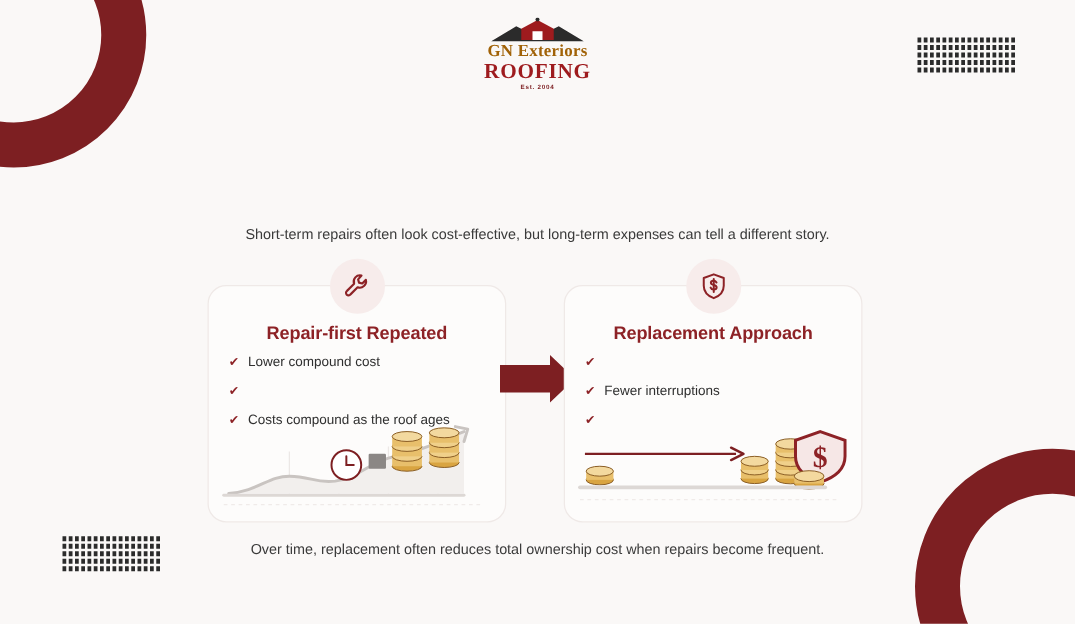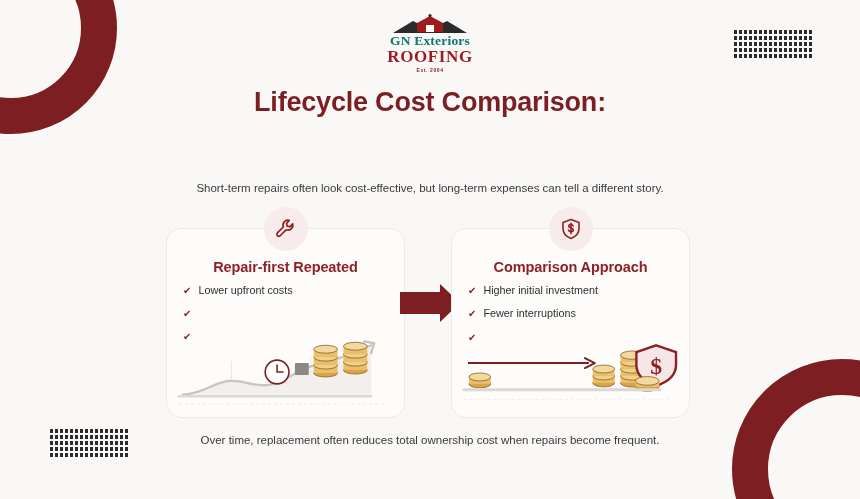--- a/index.html
+++ b/index.html
@@ -33,21 +33,21 @@
   .dotgrid-bl { bottom: 42px; left: 50px;  grid-template-columns: repeat(16, 3px); }
 
   
   .logo {
     position: absolute; top: 14px; left: 0; right: 0;
     display: flex; flex-direction: column; align-items: center;
     gap: 0;
   }
   .logo-mark { width: 86px; height: 20px; display: block; }
   .logo-name {
-    font-size: 13.5px; font-weight: bold; color: #0f766e;
+    font-size: 13.5px; font-weight: bold; color: #a16207;
     letter-spacing: .2px; line-height: 1.05;
     font-family: "Liberation Serif", serif;
   }
   .logo-word {
     font-size: 17px; font-weight: bold; color: #9e1b1e;
     letter-spacing: .6px; line-height: 1.05;
     font-family: "Liberation Serif", serif;
   }
   .logo-est {
     font-size: 5px; font-weight: bold; color: #7d1f22;
@@ -300,41 +300,42 @@
       <path d="M39 11 h8 v7 h-8 z" fill="#ffffff"></path>
       <circle cx="43" cy="1.6" r="1.6" fill="#2b2b2b"></circle>
     </svg>
   </span>
   <span class="logo-name">GN Exteriors</span>
   <span class="logo-word">ROOFING</span>
   <span class="logo-est">Est. 2004</span>
 </div>
 
 <h1 class="title">
-  <span>Lifecycle Cost Comparison:</span><br>
+  <br>
 </h1>
 <p class="subtitle">Short-term repairs often look cost-effective, but long-term expenses can tell a different story.</p>
 
 <div class="card card-left">
   <div class="card-icon">
     <svg viewBox="0 0 24 24" fill="none" stroke="#8d2226" stroke-width="1.7" stroke-linecap="round" stroke-linejoin="round">
       <path d="M15.2 3.4a5 5 0 0 0-5.9 6.6L3.6 15.7a2 2 0 1 0 2.8 2.8l5.7-5.7a5 5 0 0 0 6.6-5.9l-2.9 2.9-2.6-.7-.7-2.6z"></path>
     </svg>
   </div>
   <div class="card-title">Repair-first Repeated</div>
   <ul class="bullets">
     <li>
       <span class="chk">✔</span>
-      <span>Lower upfront costs</span>
-    </li>
-    <li>
-      <span class="chk">✔</span>
-    </li>
-    <li>
-      <span class="chk">✔</span>
+      <span>Lower compound cost</span>
+    </li>
+    <li>
+      <span class="chk">✔</span>
+    </li>
+    <li>
+      <span class="chk">✔</span>
+      <span>Costs compound as the roof ages</span>
     </li>
   </ul>
   <div class="card-art">
     <svg viewBox="0 0 219 72">
 
       <g stroke="#ece8e6" stroke-width="1">
         <line x1="55" y1="24" x2="55" y2="58"></line>
         <line x1="95" y1="24" x2="95" y2="58"></line>
         <line x1="135" y1="20" x2="135" y2="58"></line>
         <line x1="175" y1="14" x2="175" y2="58"></line>
@@ -386,25 +387,24 @@
 </div>
 
 <div class="card card-right">
   <div class="card-icon">
     <svg viewBox="0 0 24 24" fill="none" stroke="#8d2226" stroke-width="1.6" stroke-linecap="round" stroke-linejoin="round">
       <path d="M12 2.5 L20 5.4 v6.1c0 5-3.4 8.2-8 10-4.6-1.8-8-5-8-10V5.4z"></path>
       <path d="M14.2 9c-.5-1-1.4-1.5-2.4-1.5-1.2 0-2.1.7-2.1 1.7 0 2.3 4.6 1.2 4.6 3.6 0 1.1-1 1.8-2.3 1.8-1.1 0-2.1-.5-2.5-1.5"></path>
       <path d="M12 6.2 V16.6"></path>
     </svg>
   </div>
-  <div class="card-title">Comparison Approach</div>
+  <div class="card-title">Replacement Approach</div>
   <ul class="bullets">
     <li>
       <span class="chk">✔</span>
-      <span>Higher initial investment</span>
     </li>
     <li>
       <span class="chk">✔</span>
       <span>Fewer interruptions</span>
     </li>
     <li>
       <span class="chk">✔</span>
     </li>
   </ul>
   <div class="card-art">

